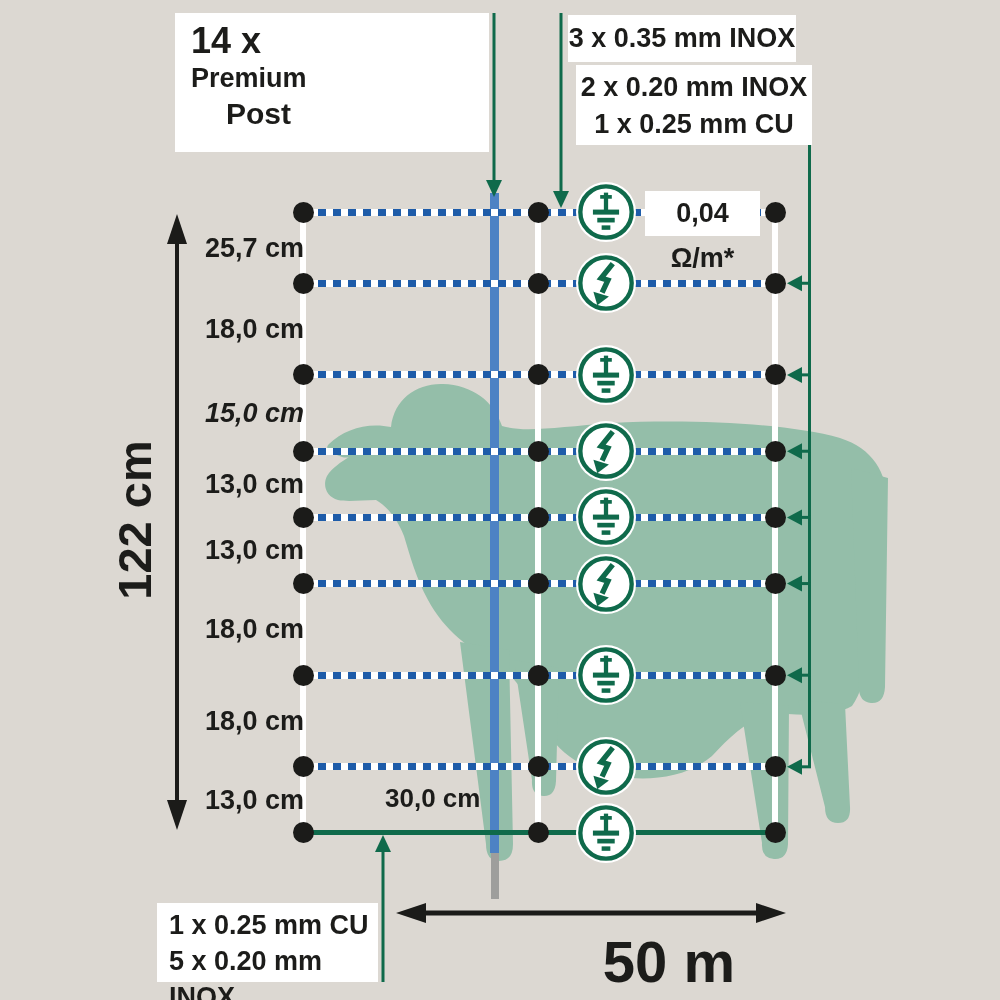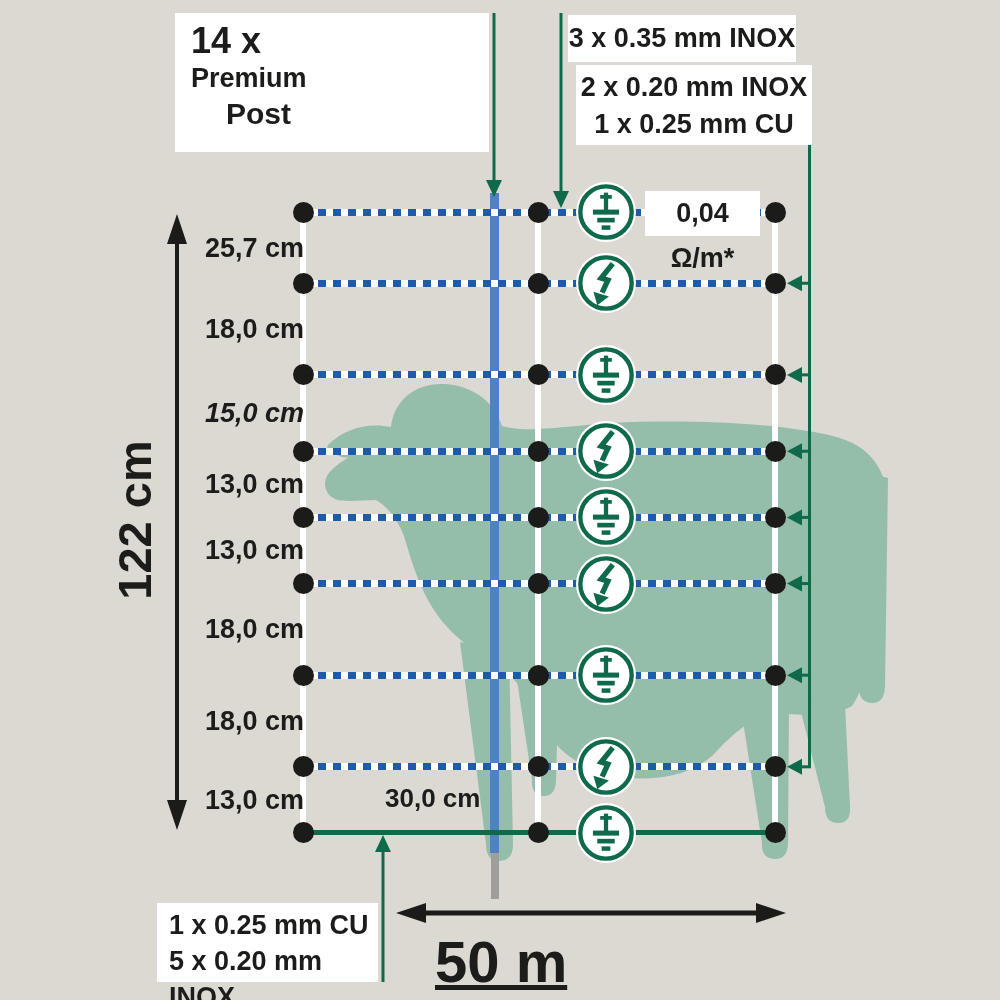--- a/index.html
+++ b/index.html
@@ -238,15 +238,15 @@
   <div class="whitebox" style="left:157px;top:903px;width:221px;height:79px;font-size:27px;line-height:36px;padding:4px 0 0 12px;">
     <div>1 x 0.25 mm CU</div>
     <div>5 x 0.20 mm INOX</div>
   </div>
 
   <div class="txt" style="left:31px;top:496px;width:200px;height:48px;font-size:47px;text-align:center;
               transform:rotate(-90deg);transform-origin:center;">122 cm</div>
 
   <div class="txt" style="left:385px;top:783px;font-size:26px;text-align:right;">30,0 cm</div>
 
-  <div class="txt" style="left:435px;top:928px;width:300px;font-size:58px;text-align:left;text-decoration:underline;">50 m</div>
+  <div class="txt" style="left:435px;top:928px;width:300px;font-size:58px;text-align:right;">50 m</div>
 
 </div>
 
 </body></html>

